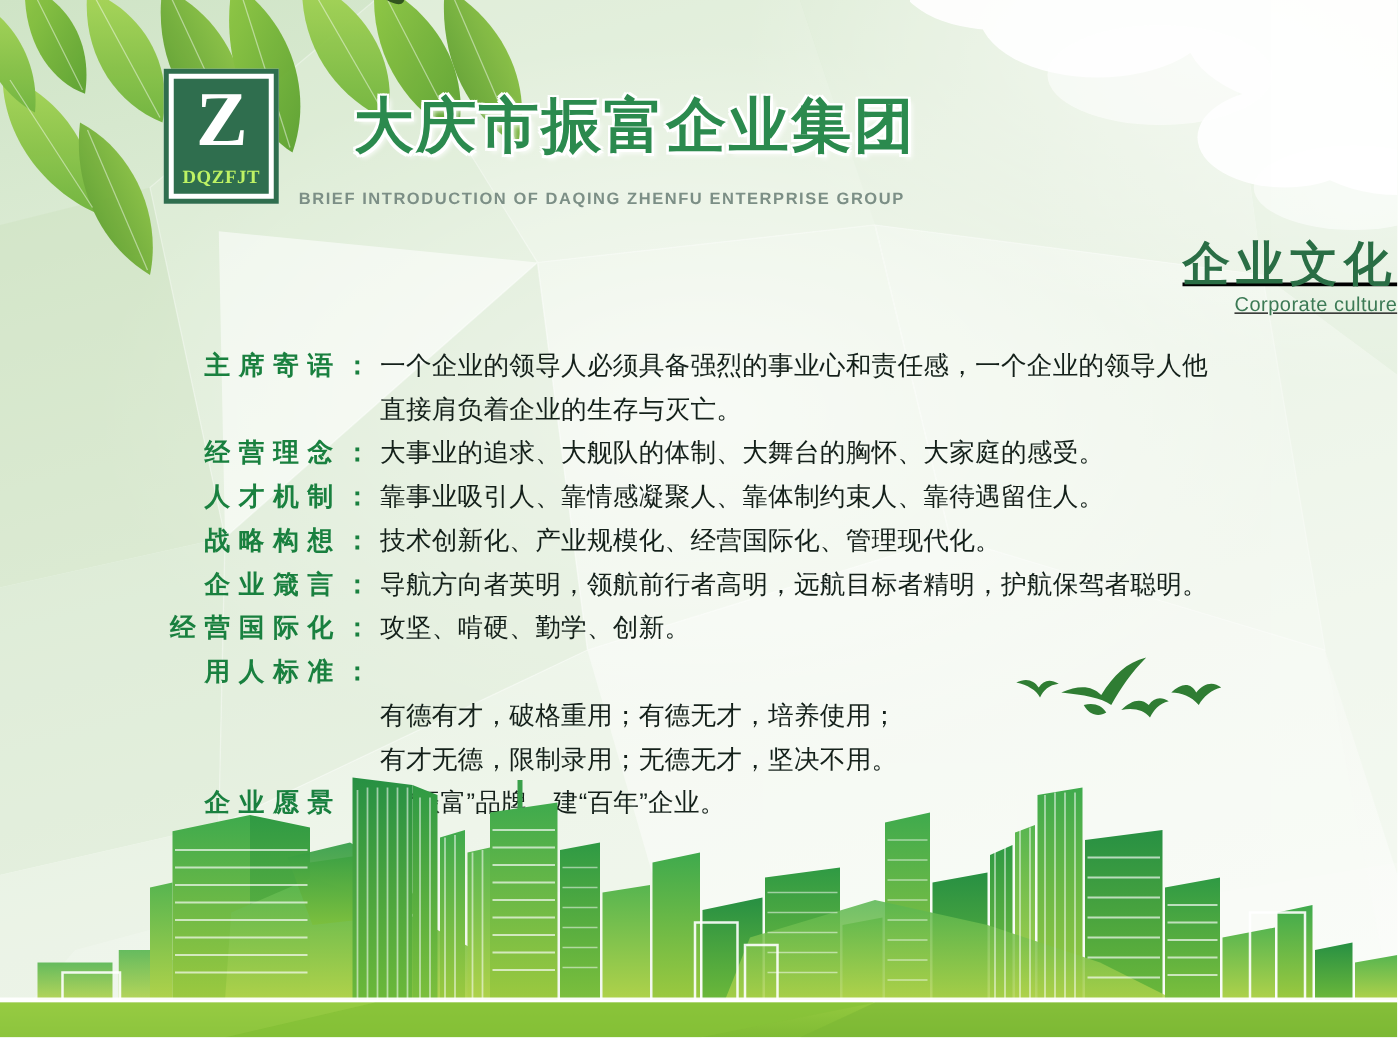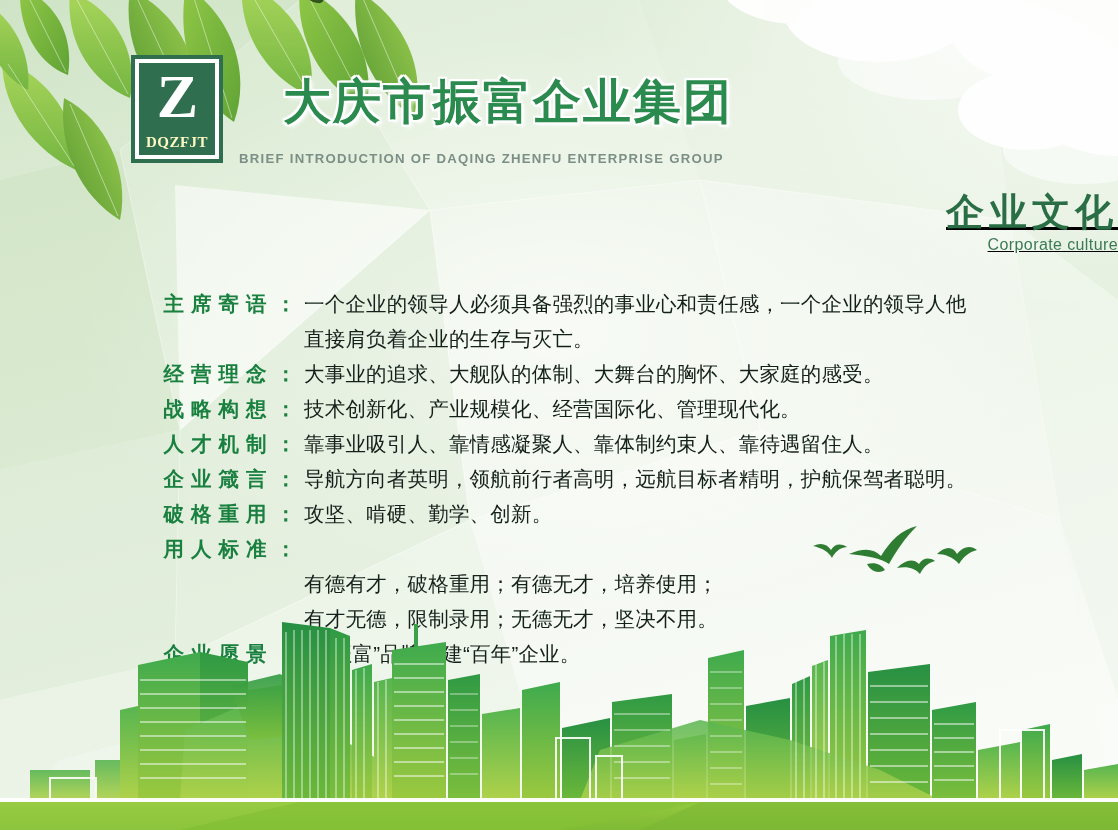--- a/index.html
+++ b/index.html
@@ -39,21 +39,21 @@
     width:100%;height:100%;background:#2f6e4e;position:relative;
     display:flex;flex-direction:column;align-items:center;justify-content:flex-start;
   }
   .logo-z{
     font-family:"Liberation Serif","DejaVu Serif",serif;
     font-size:62px;font-weight:700;color:#ffffff;line-height:.95;
     margin-top:4px;letter-spacing:-1px;
   }
   .logo-sub{
     font-family:"Liberation Serif","DejaVu Serif",serif;
-    font-size:15px;font-weight:700;color:#fef9c3;letter-spacing:.5px;
+    font-size:15px;font-weight:700;color:#bef264;letter-spacing:.5px;
     position:absolute;bottom:4px;left:0;right:0;text-align:center;
   }
   .head-text{margin-left:16px;margin-top:22px;}
   .head-cn{
     font-size:48px;font-weight:700;color:#2b8a4e;letter-spacing:2px;line-height:1.05;
     text-shadow:
       2px 0 0 #fff,-2px 0 0 #fff,0 2px 0 #fff,0 -2px 0 #fff,
       2px 2px 0 #fff,-2px 2px 0 #fff,2px -2px 0 #fff,-2px -2px 0 #fff,
       3px 3px 4px rgba(255,255,255,.9);
     margin-left: 44px;
@@ -62,21 +62,21 @@
     margin-top:24px;font-size:13.2px;font-weight:600;color:#7c8f86;
     letter-spacing:1.25px;white-space:nowrap;
   }
 
   
   .title-block{position:absolute;left:0;right:0;top:192px;text-align:right;text-decoration:underline;}
   .title-cn{font-size:38px;font-weight:700;color:#2a6e45;letter-spacing:5px;line-height:1.1;}
   .title-en{margin-top:2px;font-size:16px;color:#3c7a55;letter-spacing:.4px;}
 
   
-  .content{position:absolute;left:0;top:290px;width:912px;}
+  .content{position:absolute;left:0;top:278px;width:912px;}
   .row{display:flex;align-items:baseline;min-height:35px;}
   .label{
     width:296px;flex:0 0 296px;box-sizing:border-box;
     text-align:right;padding-right:0;
     font-size:20.5px;font-weight:700;color:#19803f;
     letter-spacing:0;white-space:nowrap;
   }
   .label .lw{letter-spacing:7px;}
   .label .colon{letter-spacing:0;margin-left:2px;}
   .label.empty{visibility:hidden;}
@@ -219,33 +219,33 @@
       </div>
       <div class="row cont">
         <div class="label empty"></div>
         <div class="value">直接肩负着企业的生存与灭亡。</div>
       </div>
       <div class="row">
         <div class="label"><span class="lw">经营理念</span><span class="colon">：</span></div>
         <div class="value">大事业的追求、大舰队的体制、大舞台的胸怀、大家庭的感受。</div>
       </div>
       <div class="row">
+        <div class="label"><span class="lw">人才机制</span><span class="colon">：</span></div>
+        <div class="value">靠事业吸引人、靠情感凝聚人、靠体制约束人、靠待遇留住人。</div>
+      </div>
+      <div class="row">
         <div class="label"><span class="lw">战略构想</span><span class="colon">：</span></div>
         <div class="value">技术创新化、产业规模化、经营国际化、管理现代化。</div>
       </div>
       <div class="row">
-        <div class="label"><span class="lw">人才机制</span><span class="colon">：</span></div>
-        <div class="value">靠事业吸引人、靠情感凝聚人、靠体制约束人、靠待遇留住人。</div>
-      </div>
-      <div class="row">
         <div class="label"><span class="lw">企业箴言</span><span class="colon">：</span></div>
         <div class="value">导航方向者英明，领航前行者高明，远航目标者精明，护航保驾者聪明。</div>
       </div>
       <div class="row">
-        <div class="label"><span class="lw">破格重用</span><span class="colon">：</span></div>
+        <div class="label"><span class="lw">经营国际化</span><span class="colon">：</span></div>
         <div class="value">攻坚、啃硬、勤学、创新。</div>
       </div>
       <div class="row">
         <div class="label"><span class="lw">用人标准</span><span class="colon">：</span></div>
       </div>
       <div class="row cont">
         <div class="label empty"></div>
         <div class="value">有德有才，破格重用；有德无才，培养使用；</div>
       </div>
       <div class="row cont">

